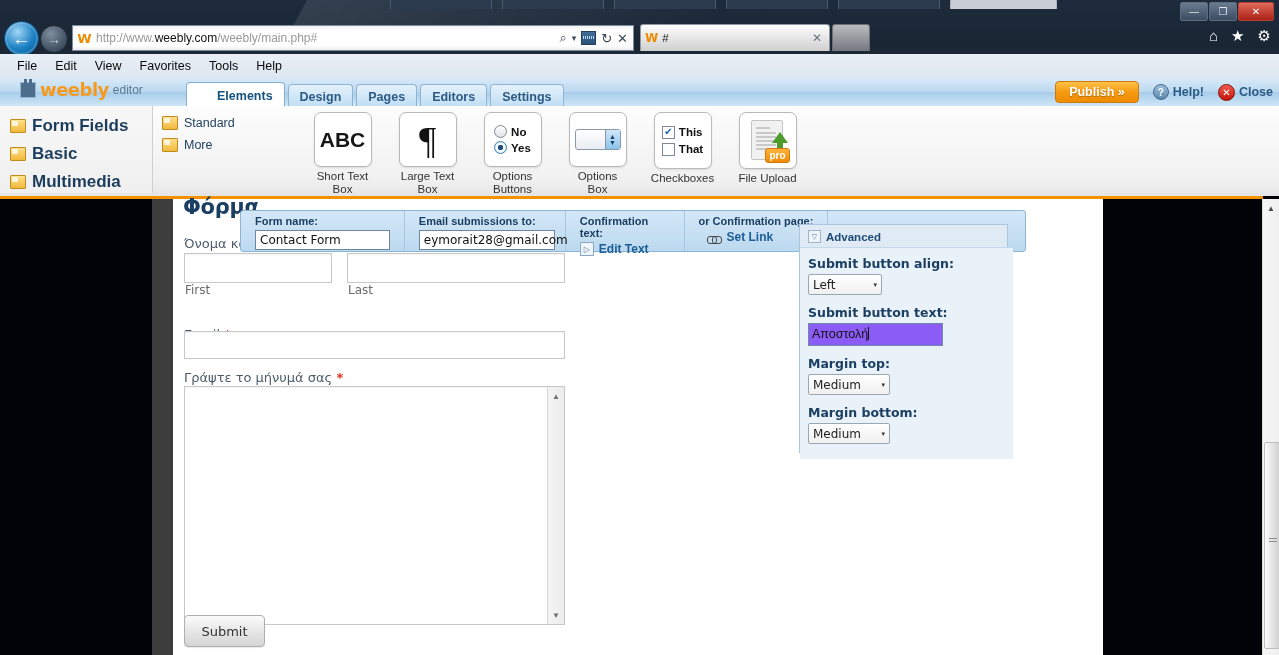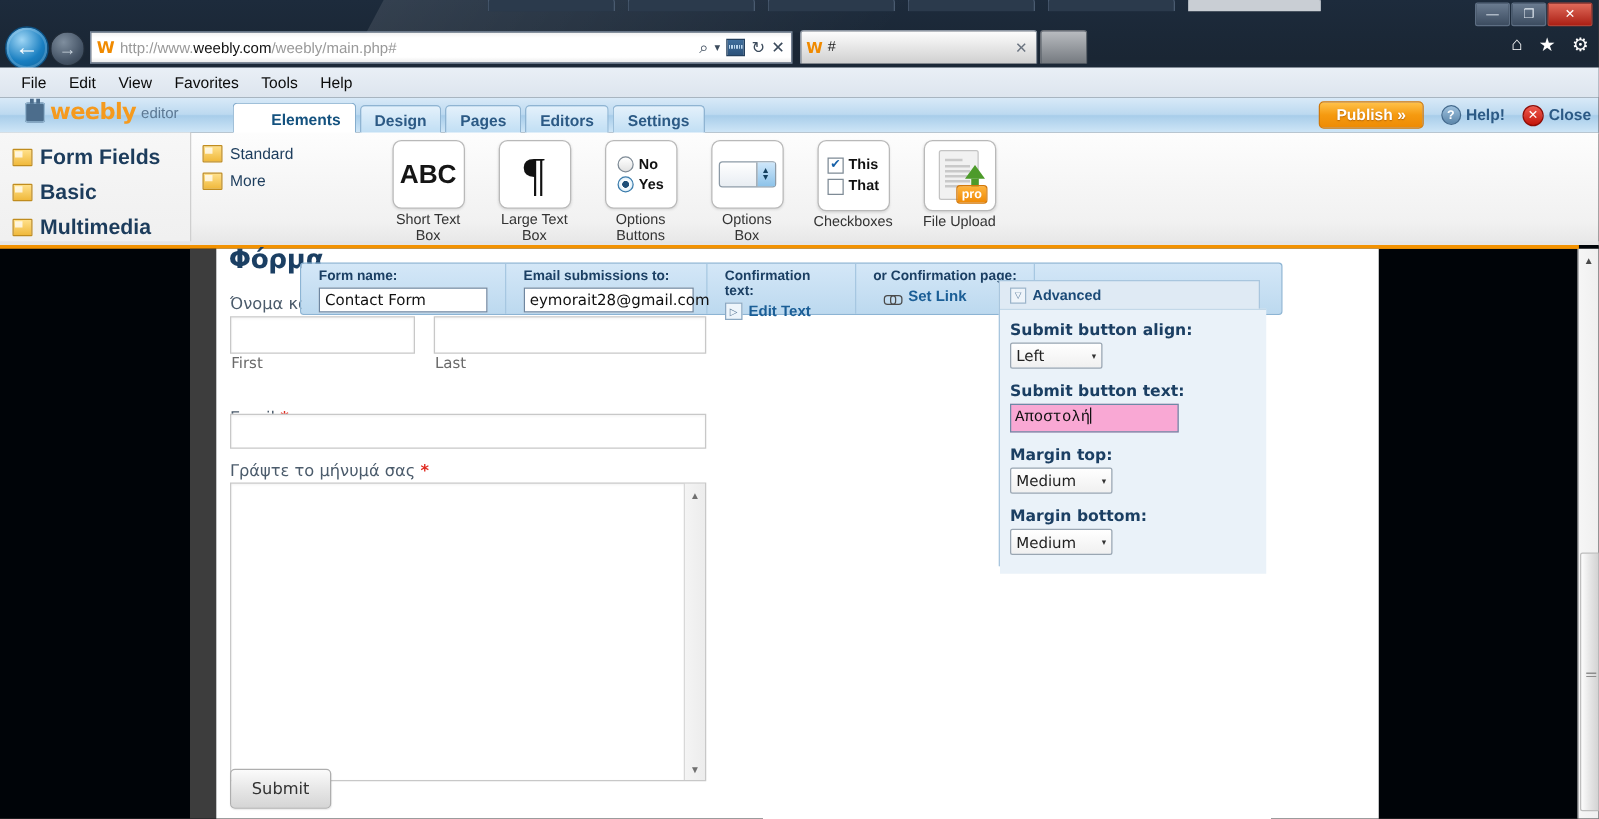--- a/index.html
+++ b/index.html
@@ -215,23 +215,23 @@
   .adv-head .t{font-size:11.5px;font-weight:bold;color:#1b4a77;}
   .adv-body{position:absolute;left:0;top:22px;width:205px;height:203px;background:#eaf2f9;
     border-top:1px solid #c3d8e8;padding:8px 0 0 8px;}
   .adv-lbl{font-size:12.5px;font-weight:bold;color:#1b3f63;margin-bottom:3px;
     font-family:"DejaVu Sans",sans-serif;}
   .adv-sel{width:64px;height:19px;border:1px solid #9aa6b2;border-radius:2px;
     background:linear-gradient(180deg,#fff,#f0f0f0);display:flex;align-items:center;
     padding:0 4px;font-size:12px;color:#222;font-family:"DejaVu Sans",sans-serif;
     justify-content:space-between;margin-bottom:10px;}
   .adv-sel .cv{font-size:7px;color:#333;}
-  .adv-txt{width:127px;height:21px;border:1px solid #6d8aa6;background:#f9a8d4;font-size:12.5px;
+  .adv-txt{width:127px;height:21px;border:1px solid #6d8aa6;background:#8b5cf6;font-size:12.5px;
     color:#111;padding:0 3px;line-height:21px;margin-bottom:10px;
-    font-family:Liberation Mono, monospace;position:relative;}
+    font-family:Liberation Sans, sans-serif;position:relative;}
   .caret{display:inline-block;width:1px;height:13px;background:#111;vertical-align:-2px;}
 
   
   .pscroll{position:absolute;right:0;top:199px;width:16px;height:456px;
     background:linear-gradient(90deg,#f6f6f6,#efefef);border-left:1px solid #dcdcdc;}
   .pscroll .up{position:absolute;top:1px;left:0;width:16px;height:16px;display:flex;
     align-items:center;justify-content:center;font-size:8px;color:#4a4a4a;}
   .pscroll .thumb{position:absolute;left:1px;top:243px;width:14px;height:205px;
     background:linear-gradient(90deg,#fdfdfd,#e3e3e3 55%,#d2d2d2);border:1px solid #bdbdbd;
     border-radius:2px;}

